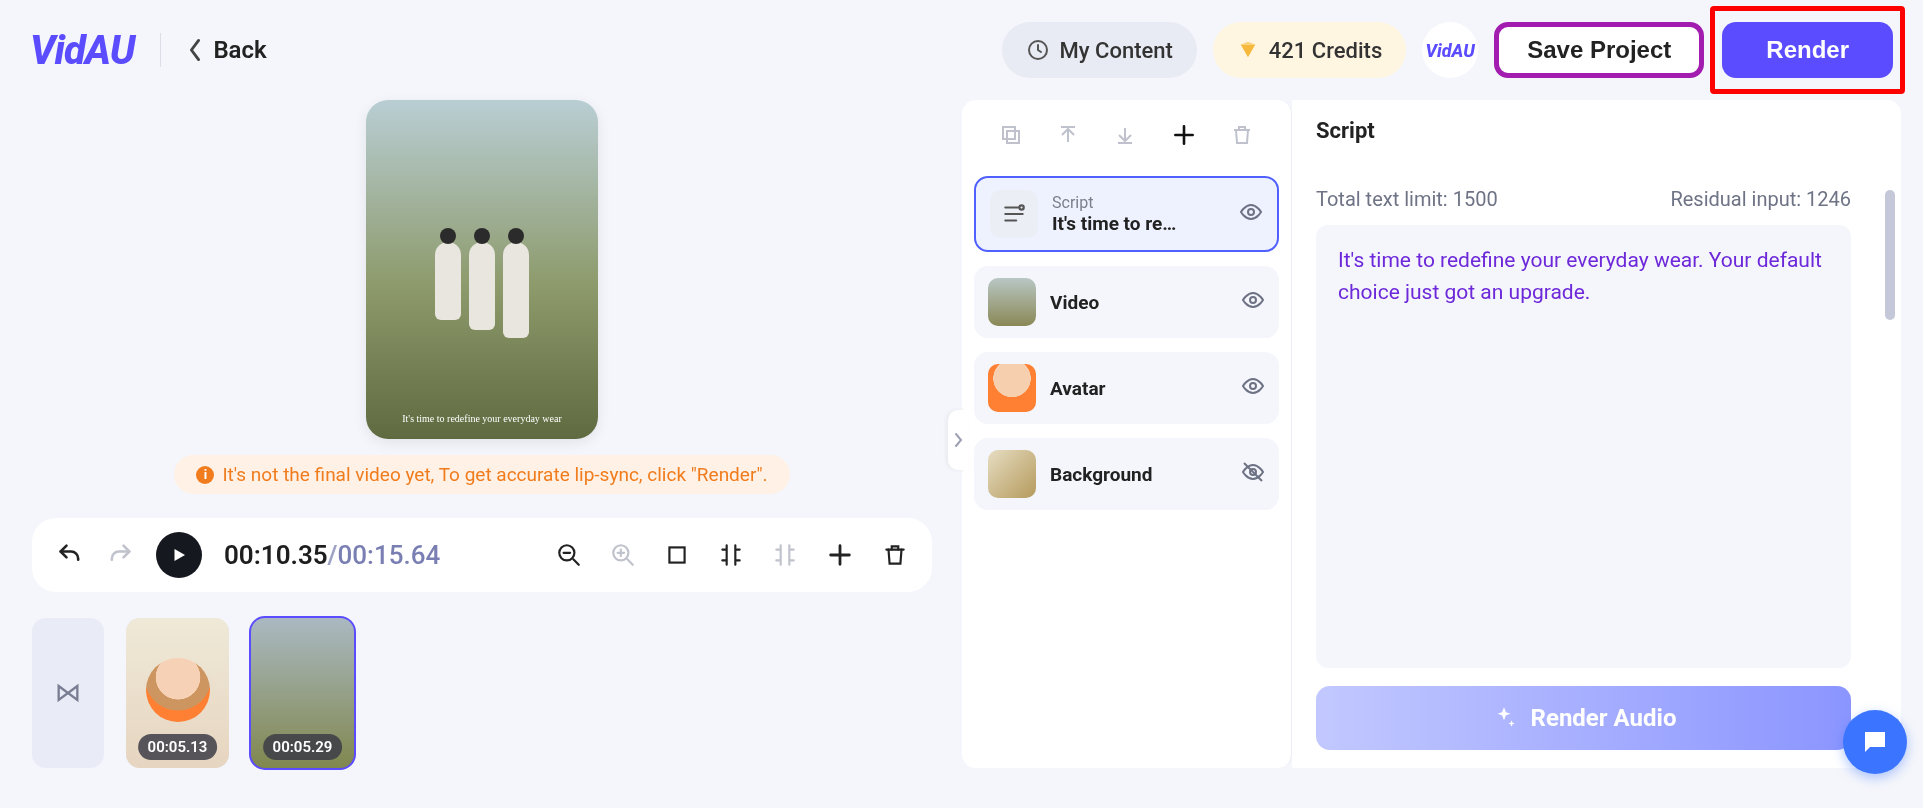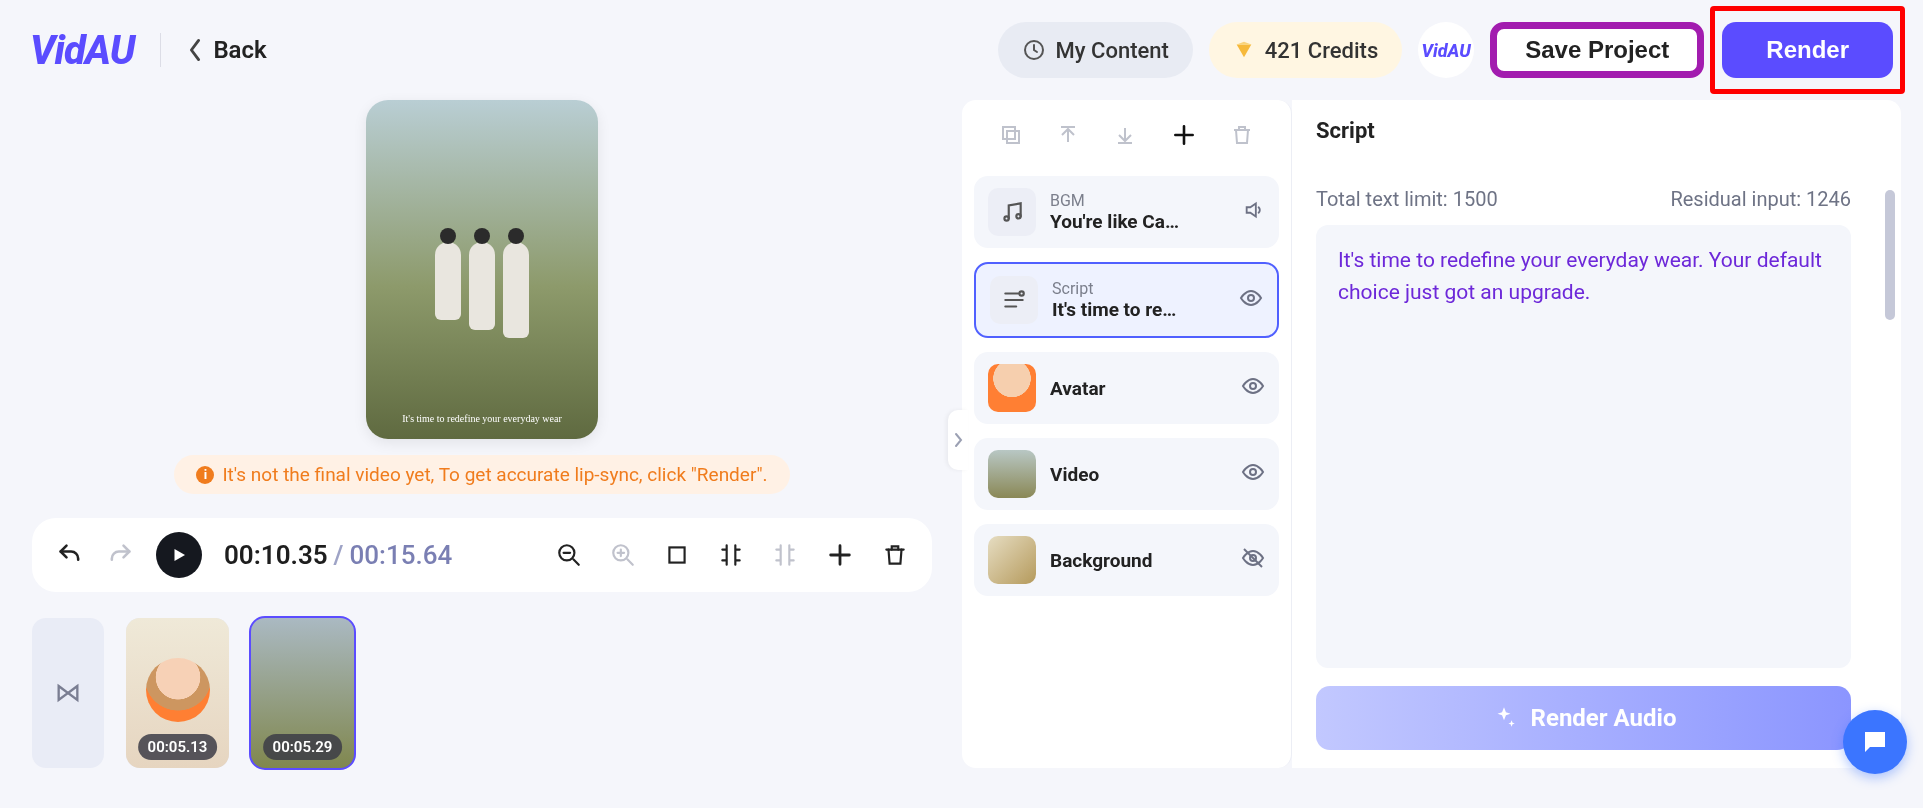--- a/index.html
+++ b/index.html
@@ -71,21 +71,21 @@
   .btn {
     height: 56px;
     padding: 0 28px;
     border-radius: 14px;
     font-size: 24px;
     font-weight: 600;
     border: none;
     cursor: pointer;
     display:flex;align-items:center;justify-content:center;
   }
-  .btn.save { background: #fff; color: #222; border: 7px solid #a21caf; margin-right: 18px;}
+  .btn.save { background: #fff; color: #222; border: 5px solid #a21caf; margin-right: 18px;}
   .btn.render-wrap { position: relative; }
   .btn.render {
     background: #5b4cff; color: #fff;
     padding: 12px 44px;
   }
   .render-highlight {
     position: absolute;
     left: -12px; right: -12px; top: -16px; bottom: -16px;
     border: 5px solid #ff0000;
     border-radius: 4px;
@@ -174,21 +174,21 @@
   .play-btn {
     width:46px;height:46px;border-radius:50%;
     background:#15181f;
     display:flex;align-items:center;justify-content:center;
     cursor:pointer;
   }
   .time {
     font-size: 26px;
     font-weight: 600;
     color:#1e1e1e;
-    display:flex;align-items:baseline;gap:6px;
+    display:flex;align-items:baseline;
   }
   .time .dur { color:#7a7fb3; font-weight:500;}
   .time .slash { color:#9ea3c6;}
   .controls-spacer{flex:1;}
   .ctrl-group{display:flex;align-items:center; gap:28px;}
   .ctrl-group svg{cursor:pointer;}
 
   .thumbs-row {
     display:flex;
     gap: 22px;
@@ -496,39 +496,20 @@
       <span class="ti plus"><svg width="26" height="26" viewBox="0 0 24 24" fill="none" stroke-width="2.4" stroke-linecap="round">
             <path d="M12 4v16M4 12h16"></path>
           </svg></span>
       <span class="ti dis"><svg width="24" height="24" viewBox="0 0 24 24" fill="none" stroke-width="2">
             <path d="M4 7h16"></path>
             <path d="M9 7V4h6v3"></path>
             <path d="M6 7l1 13h10l1-13"></path>
           </svg></span>
     </div>
 
-    <div class="layer-card">
-      <div class="layer-thumb">
-        <svg width="26" height="26" viewBox="0 0 24 24" fill="none" stroke="#555" stroke-width="2" stroke-linecap="round">
-            <path d="M9 18V6l11-2v12"></path>
-            <circle cx="7" cy="18" r="2"></circle>
-            <circle cx="18" cy="16" r="2"></circle>
-          </svg>
-      </div>
-      <div class="layer-body">
-        <div class="layer-label">BGM</div>
-        <div class="layer-value">You're like Ca…</div>
-      </div>
-      <span class="layer-action">
-        <svg width="22" height="22" viewBox="0 0 24 24" fill="none" stroke="#6d7184" stroke-width="2" stroke-linecap="round">
-            <path d="M4 9v6h4l6 4V5L8 9H4z"></path>
-            <path d="M17 9a4 4 0 0 1 0 6"></path>
-          </svg>
-      </span>
-    </div>
 
     <div class="layer-card active">
       <div class="layer-thumb">
         <svg width="26" height="26" viewBox="0 0 24 24" fill="none" stroke="#555" stroke-width="2" stroke-linecap="round">
             <path d="M4 6h12M4 12h16M4 18h10"></path>
             <circle cx="19" cy="6" r="2"></circle>
           </svg>
       </div>
       <div class="layer-body">
         <div class="layer-label">Script</div>
@@ -536,36 +517,36 @@
       </div>
       <span class="layer-action">
         <svg width="24" height="24" viewBox="0 0 24 24" fill="none" stroke="#6d7184" stroke-width="2">
             <path d="M2 12s4-7 10-7 10 7 10 7-4 7-10 7S2 12 2 12z"></path>
             <circle cx="12" cy="12" r="3"></circle>
           </svg>
       </span>
     </div>
 
     <div class="layer-card">
-      <div class="layer-thumb avatar"></div>
+      <div class="layer-thumb img"></div>
       <div class="layer-body">
-        <div class="layer-title">Avatar</div>
+        <div class="layer-title">Video</div>
       </div>
       <span class="layer-action">
         <svg width="24" height="24" viewBox="0 0 24 24" fill="none" stroke="#6d7184" stroke-width="2">
             <path d="M2 12s4-7 10-7 10 7 10 7-4 7-10 7S2 12 2 12z"></path>
             <circle cx="12" cy="12" r="3"></circle>
           </svg>
       </span>
     </div>
 
     <div class="layer-card">
-      <div class="layer-thumb img"></div>
+      <div class="layer-thumb avatar"></div>
       <div class="layer-body">
-        <div class="layer-title">Video</div>
+        <div class="layer-title">Avatar</div>
       </div>
       <span class="layer-action">
         <svg width="24" height="24" viewBox="0 0 24 24" fill="none" stroke="#6d7184" stroke-width="2">
             <path d="M2 12s4-7 10-7 10 7 10 7-4 7-10 7S2 12 2 12z"></path>
             <circle cx="12" cy="12" r="3"></circle>
           </svg>
       </span>
     </div>
 
     <div class="layer-card">

